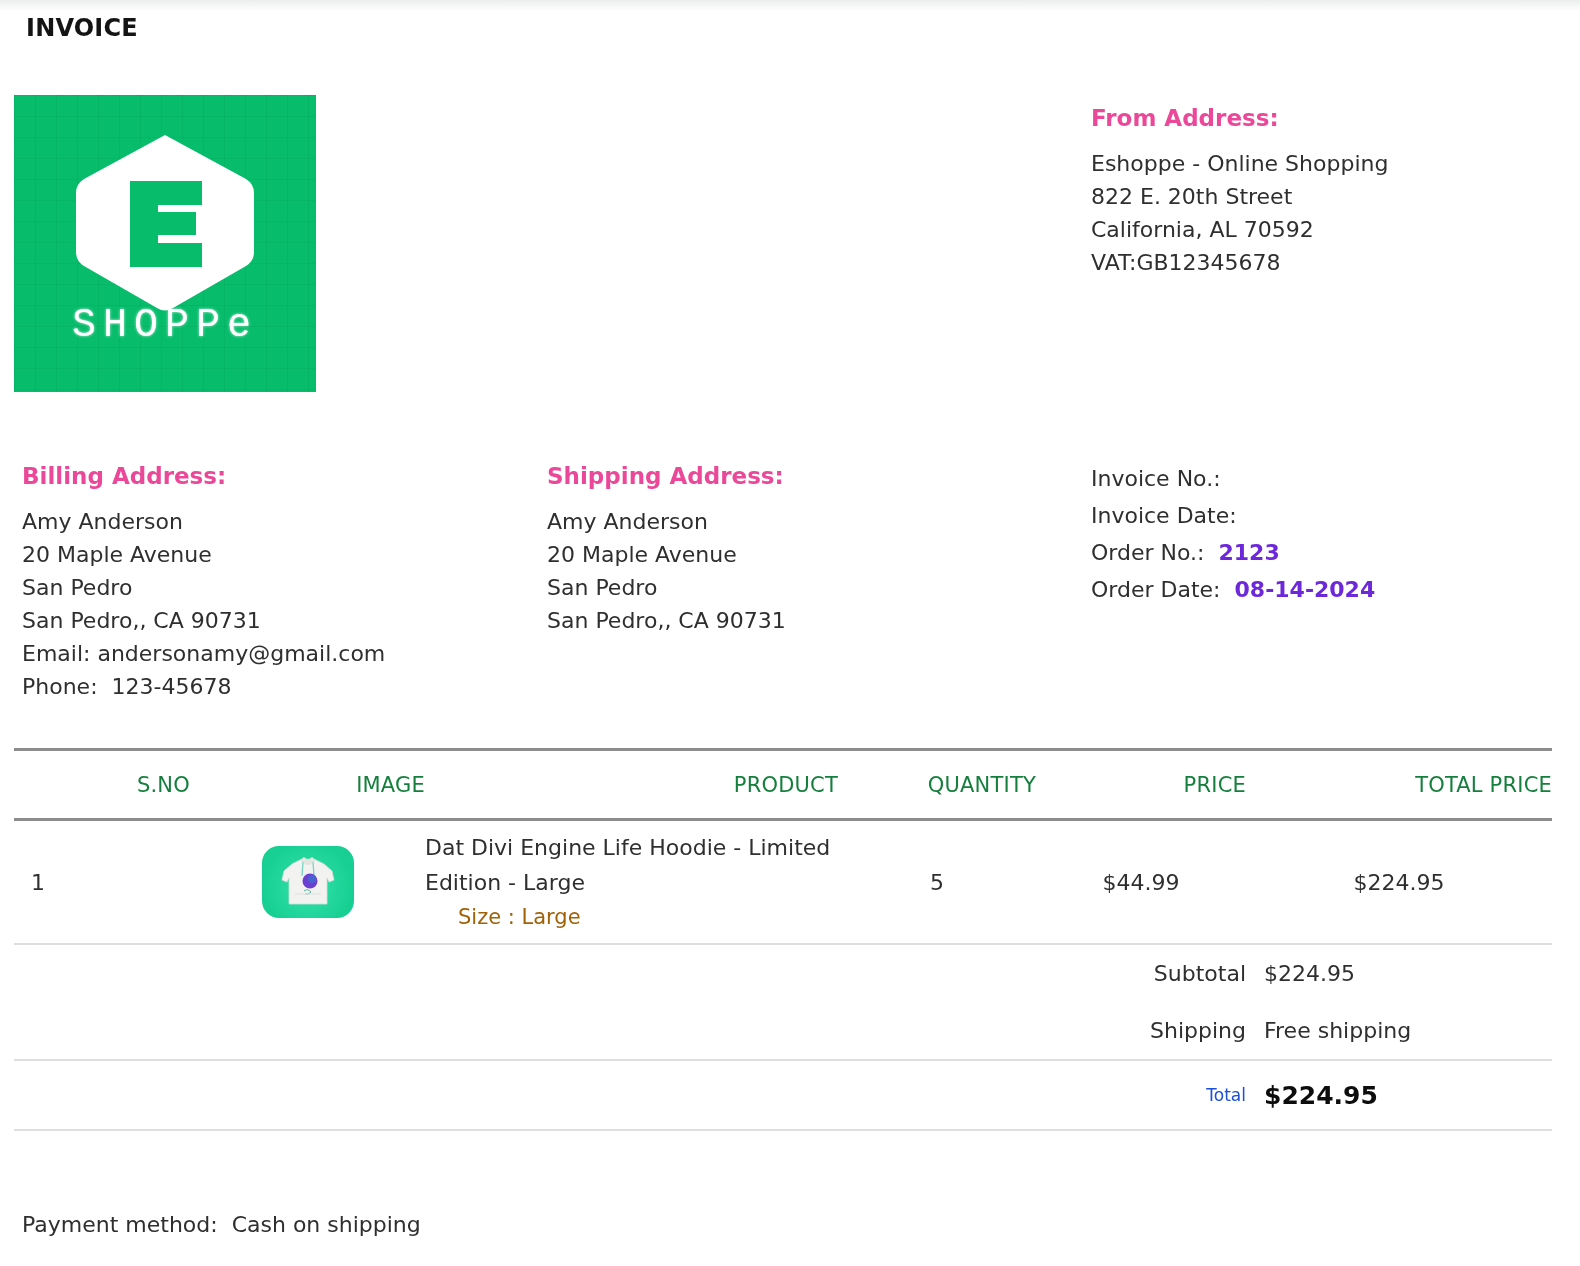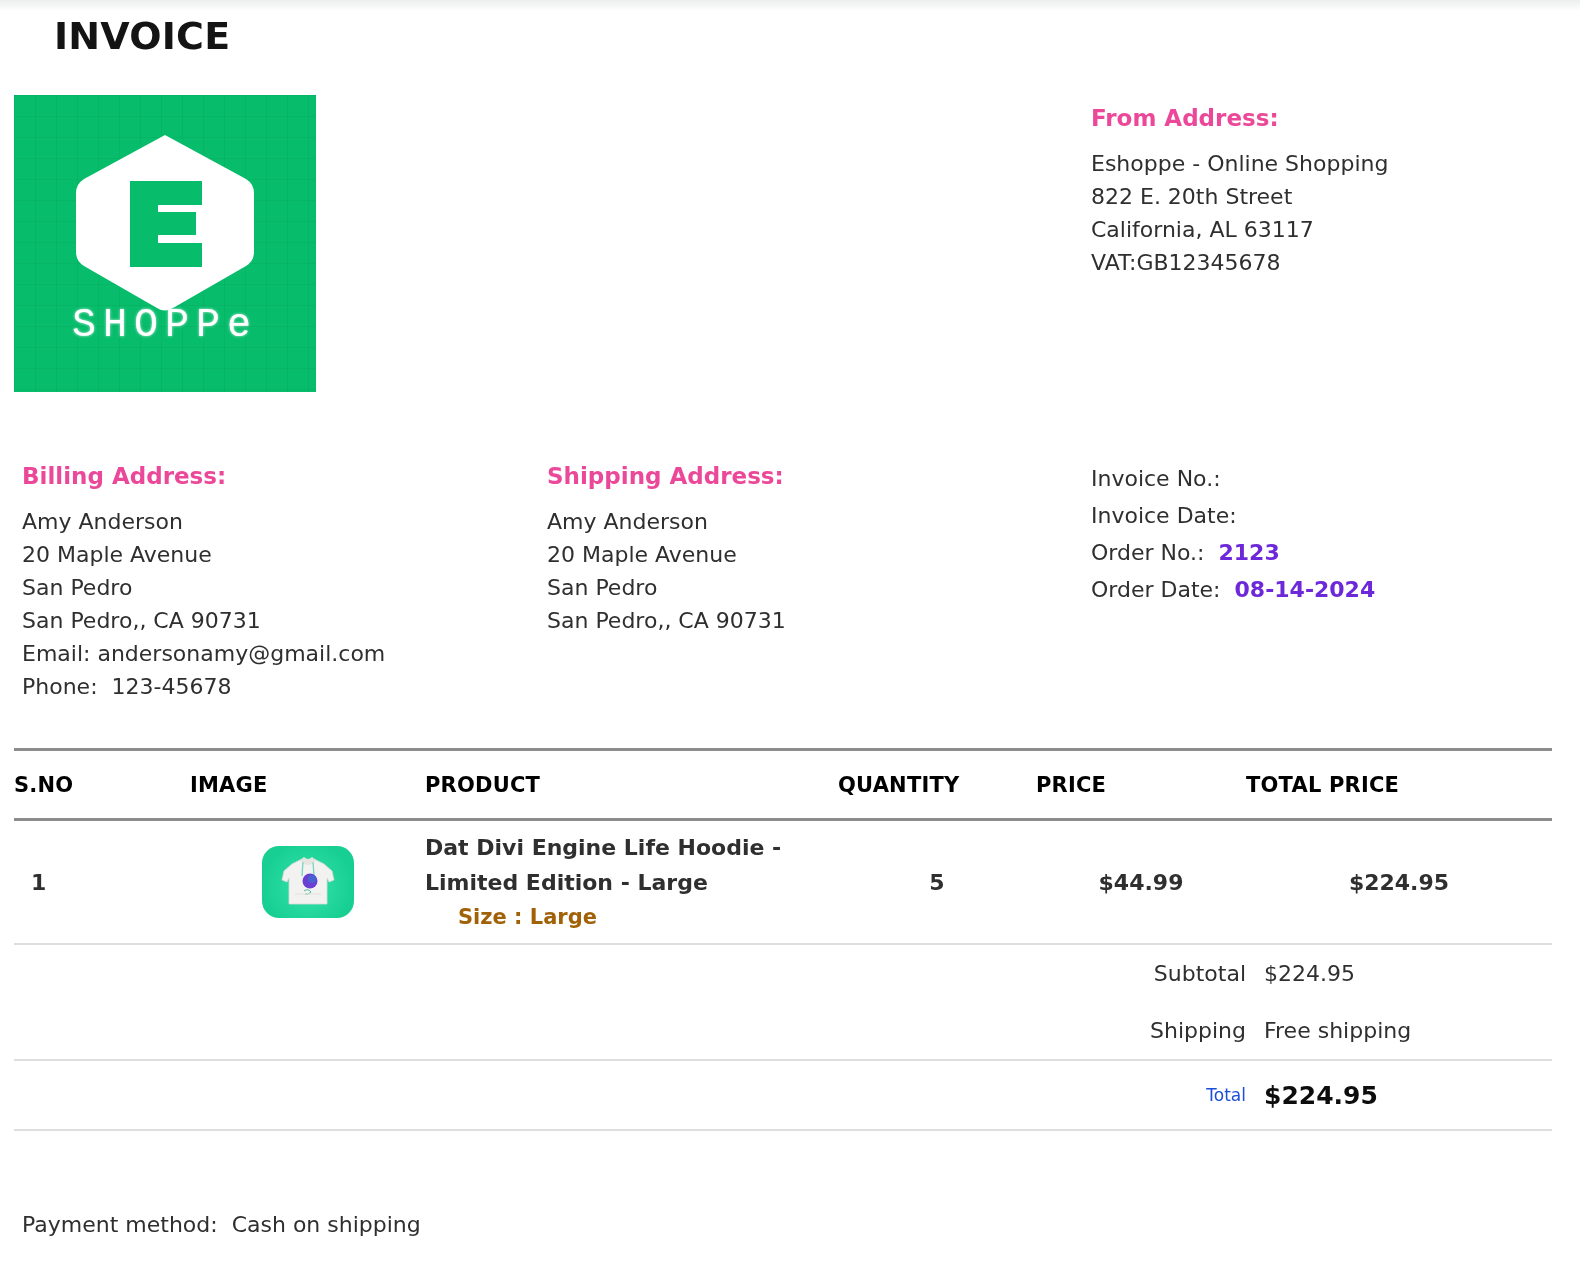--- a/index.html
+++ b/index.html
@@ -31,26 +31,25 @@
     width: 1580px;
     height: 1266px;
     padding: 0;
   }
 
   
   .invoice-title {
     position: absolute;
     left: 26px;
     top: 14px;
-    font-size: 38px;
+    font-size: 24px;
     font-weight: bold;
     letter-spacing: 0.2px;
     color: #141414;
     font-family: "DejaVu Sans", "Liberation Sans", sans-serif;
-    margin-left: 28px;
   }
 
   
   .logo-box {
     position: absolute;
     left: 14px;
     top: 95px;
     width: 302px;
     height: 297px;
     background-color: #07bd6c;
@@ -150,43 +149,42 @@
     width: 100%;
   }
 
   .thead {
     display: flex;
     align-items: center;
     height: 67px;
   }
   .th {
     font-size: 21px;
-    font-weight: bold;
-    color: #000000;
-    text-align: left;
+    font-weight: normal;
+    color: #15803d;
+    text-align: right;
     letter-spacing: 0.2px;
   }
 
   .col-sno   { width: 176px; }
   .col-img   { width: 235px; }
   .col-prod  { width: 413px; }
   .col-qty   { width: 198px; }
   .col-price { width: 210px; }
   .col-total { width: 306px; }
 
   .trow {
     display: flex;
     align-items: center;
     min-height: 122px;
   }
   .td {
     font-size: 22px;
     color: #2f2f2f;
     text-align: center;
-    font-weight: bold;
   }
   .td-sno {
     text-align: left;
     padding-left: 17px;
     box-sizing: border-box;
   }
   .td-prod {
     text-align: left;
     padding-left: 0px;
     box-sizing: border-box;
@@ -272,21 +270,21 @@
     </div>
     <div class="logo-word">
       <span>SHOPP</span><span class="lc">e</span>
     </div>
   </div>
 
   <div class="from-block">
     <div class="block-title">From Address:</div>
     <div class="addr-line">Eshoppe - Online Shopping</div>
     <div class="addr-line">822 E. 20th Street</div>
-    <div class="addr-line">California, AL 63117</div>
+    <div class="addr-line">California, AL 70592</div>
     <div class="addr-line">VAT:GB12345678</div>
   </div>
 
   <div class="billing-block">
     <div class="block-title">Billing Address:</div>
     <div class="addr-line">Amy Anderson</div>
     <div class="addr-line">20 Maple Avenue</div>
     <div class="addr-line">San Pedro</div>
     <div class="addr-line">San Pedro,, CA 90731</div>
     <div class="addr-line">Email: andersonamy@gmail.com</div>

